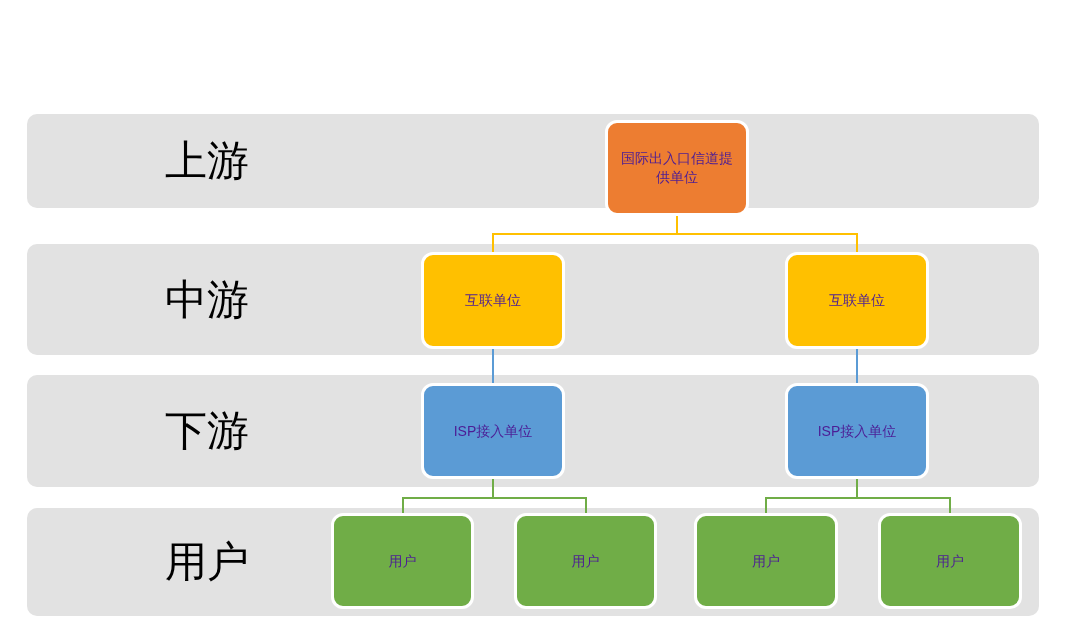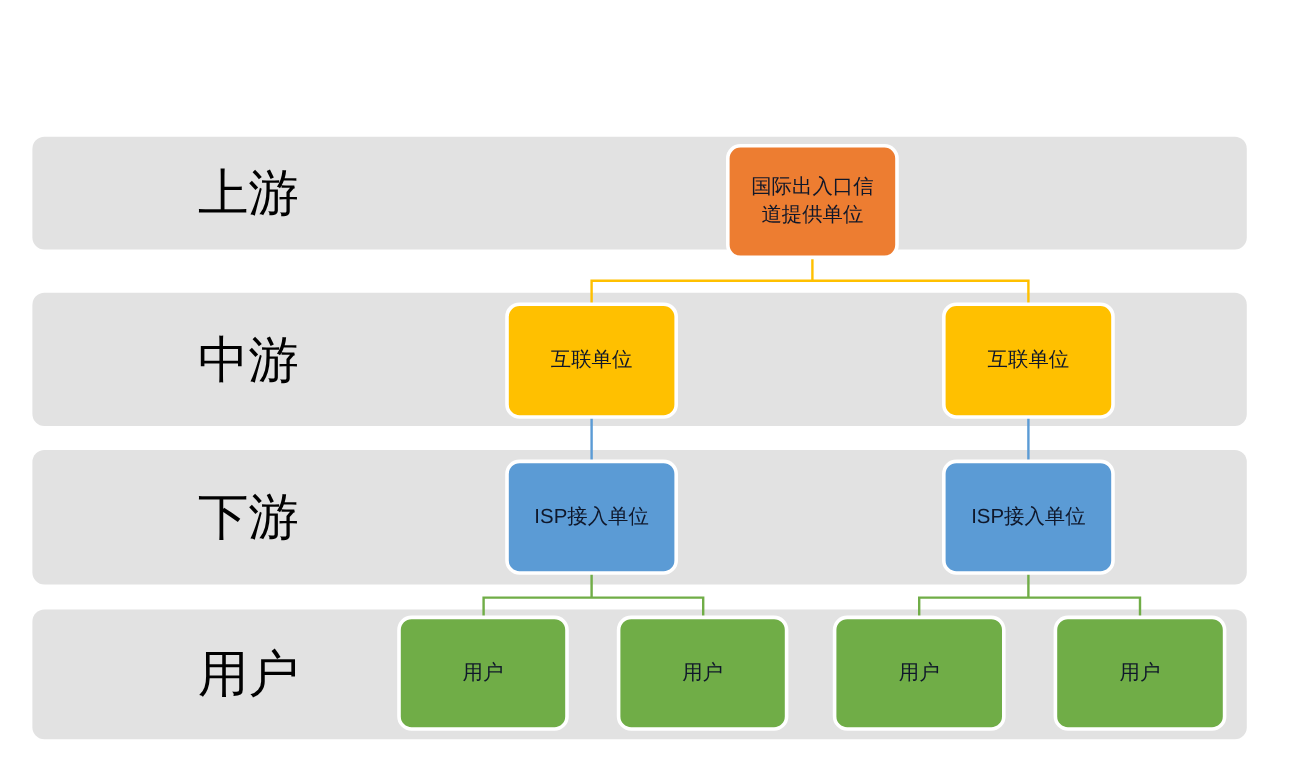--- a/index.html
+++ b/index.html
@@ -68,22 +68,22 @@
   .c-gold  { stroke: #ffc000; }
   .c-blue  { stroke: #5b9bd5; }
   .c-green { stroke: #70ad47; }
   .node {
     position: absolute;
     box-sizing: border-box;
     display: flex;
     align-items: center;
     justify-content: center;
     text-align: center;
-    color: #0f172a;
-    font-size: 17px;
+    color: #4c1d95;
+    font-size: 14px;
     line-height: 1.35;
     border: 3px solid #ffffff;
     border-radius: 12px;
     padding: 0 10px;
   }
   .node-orange { background: #ed7d31; }
   .node-yellow { background: #ffc000; }
   .node-blue   { background: #5b9bd5; }
   .node-green  { background: #70ad47; }
 </style>

